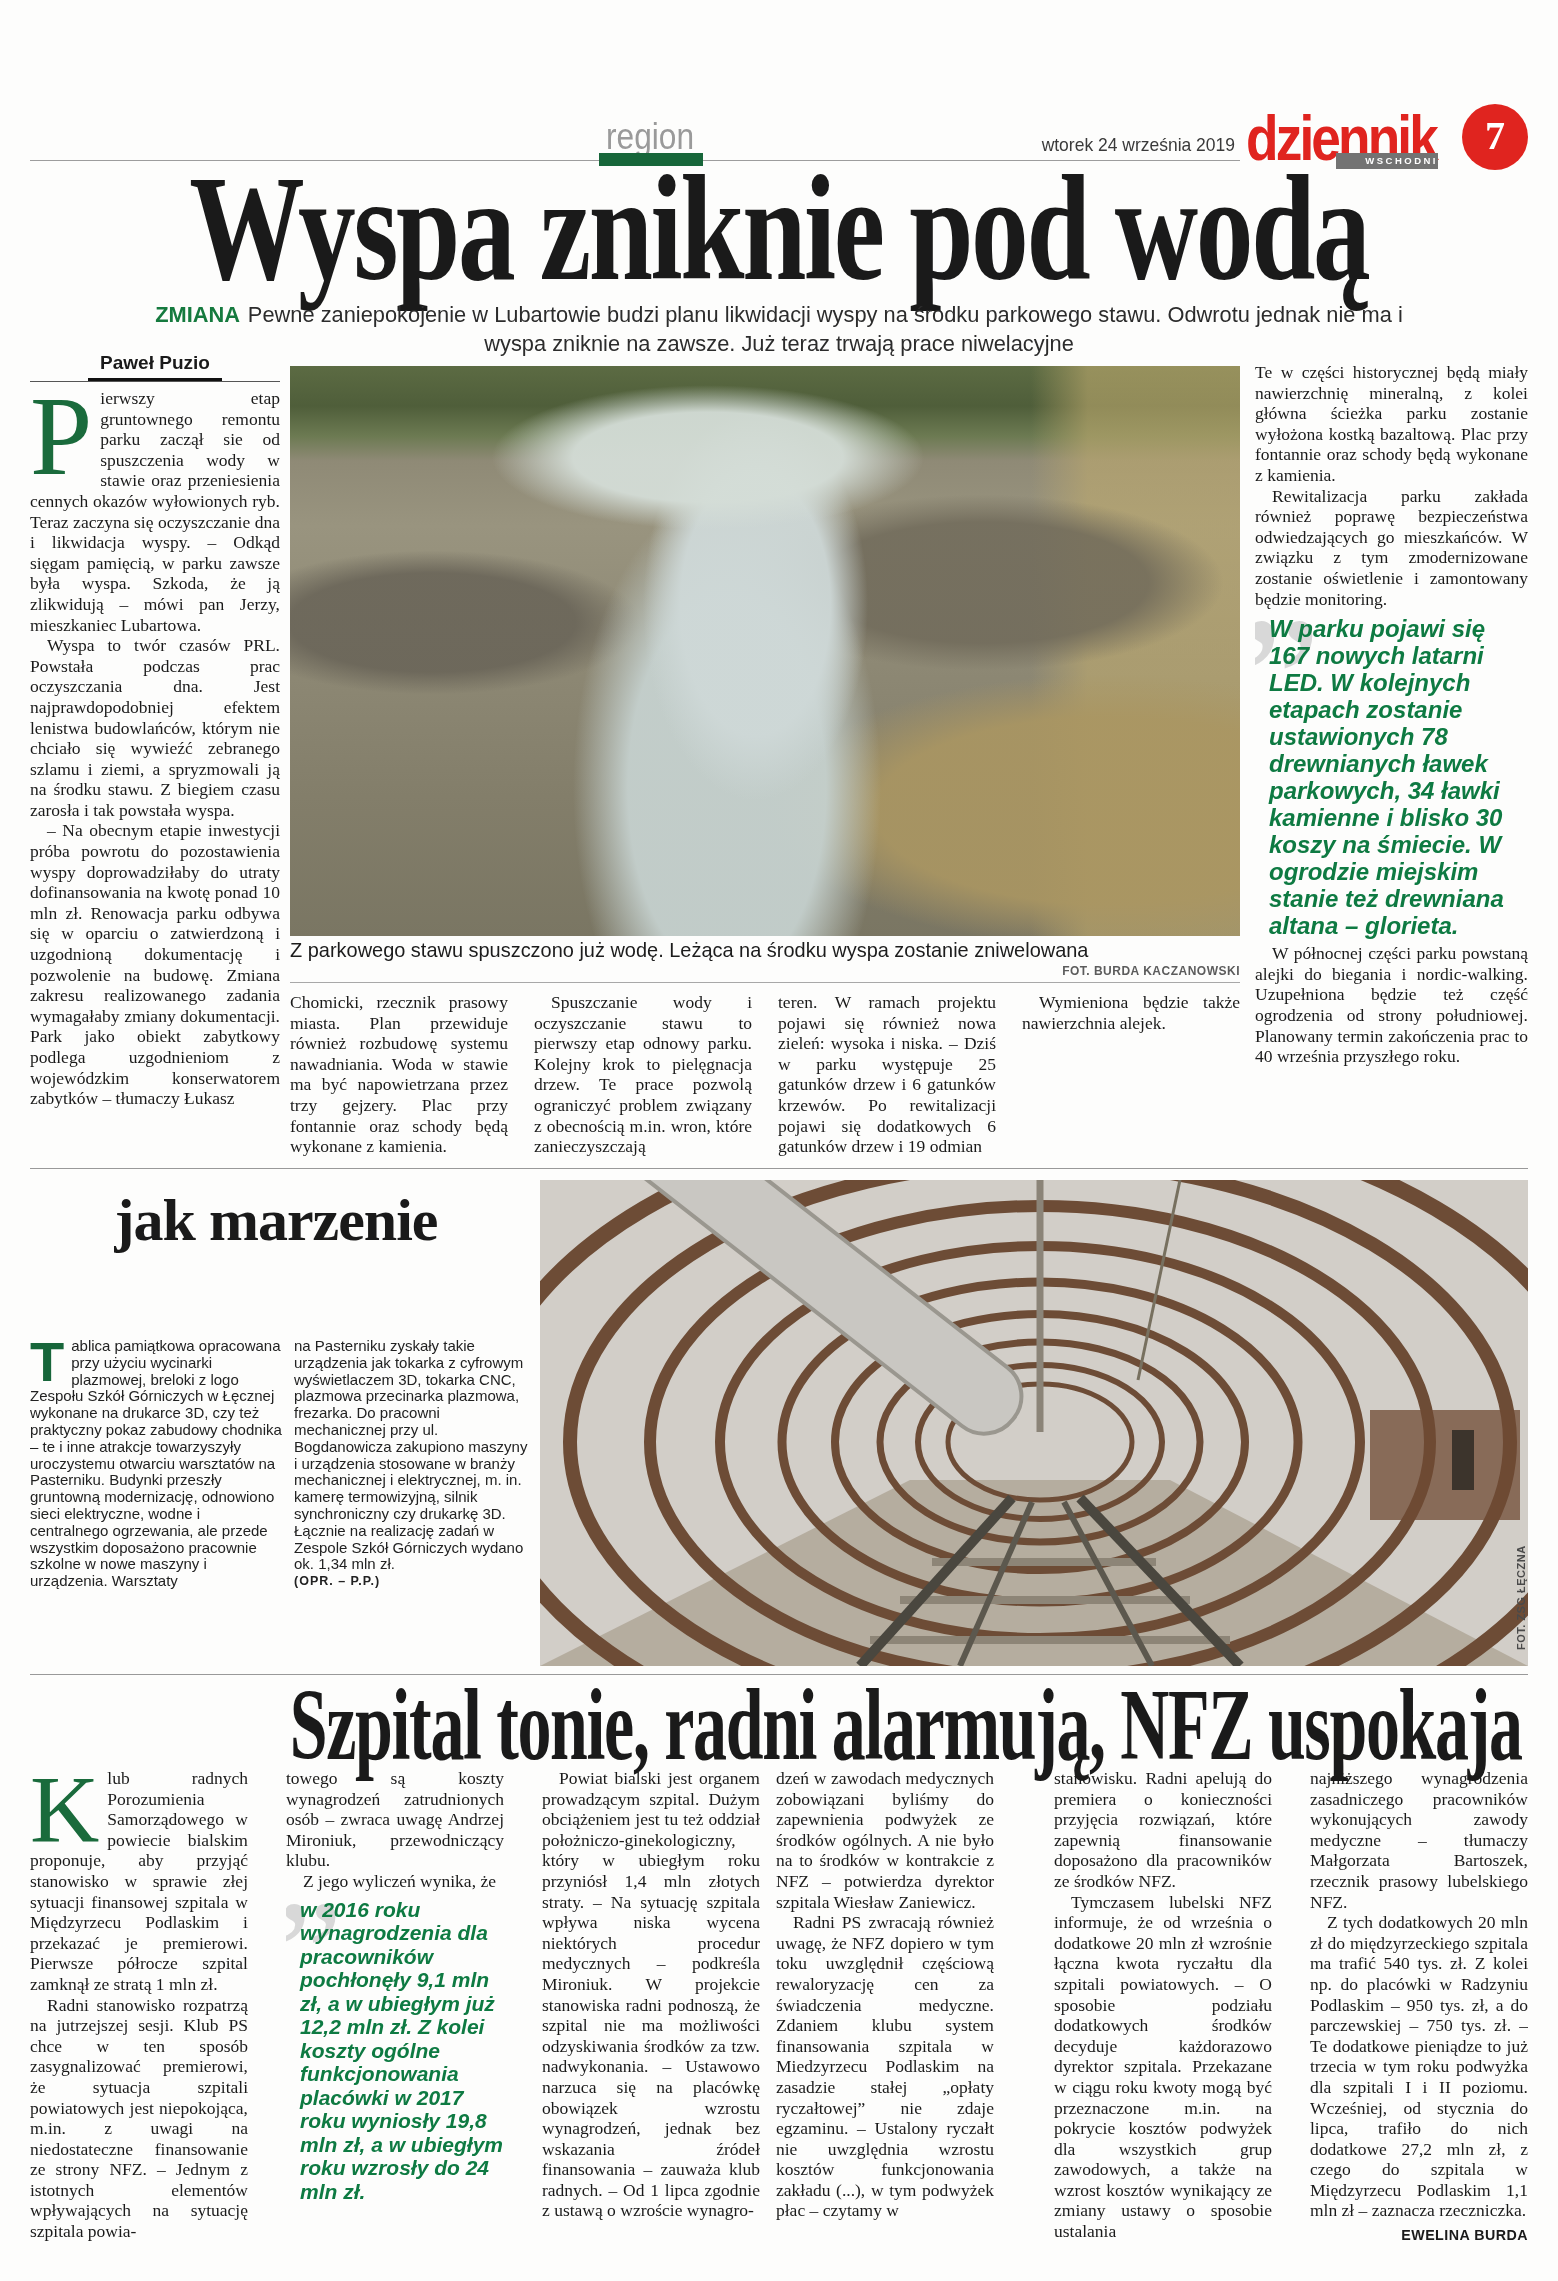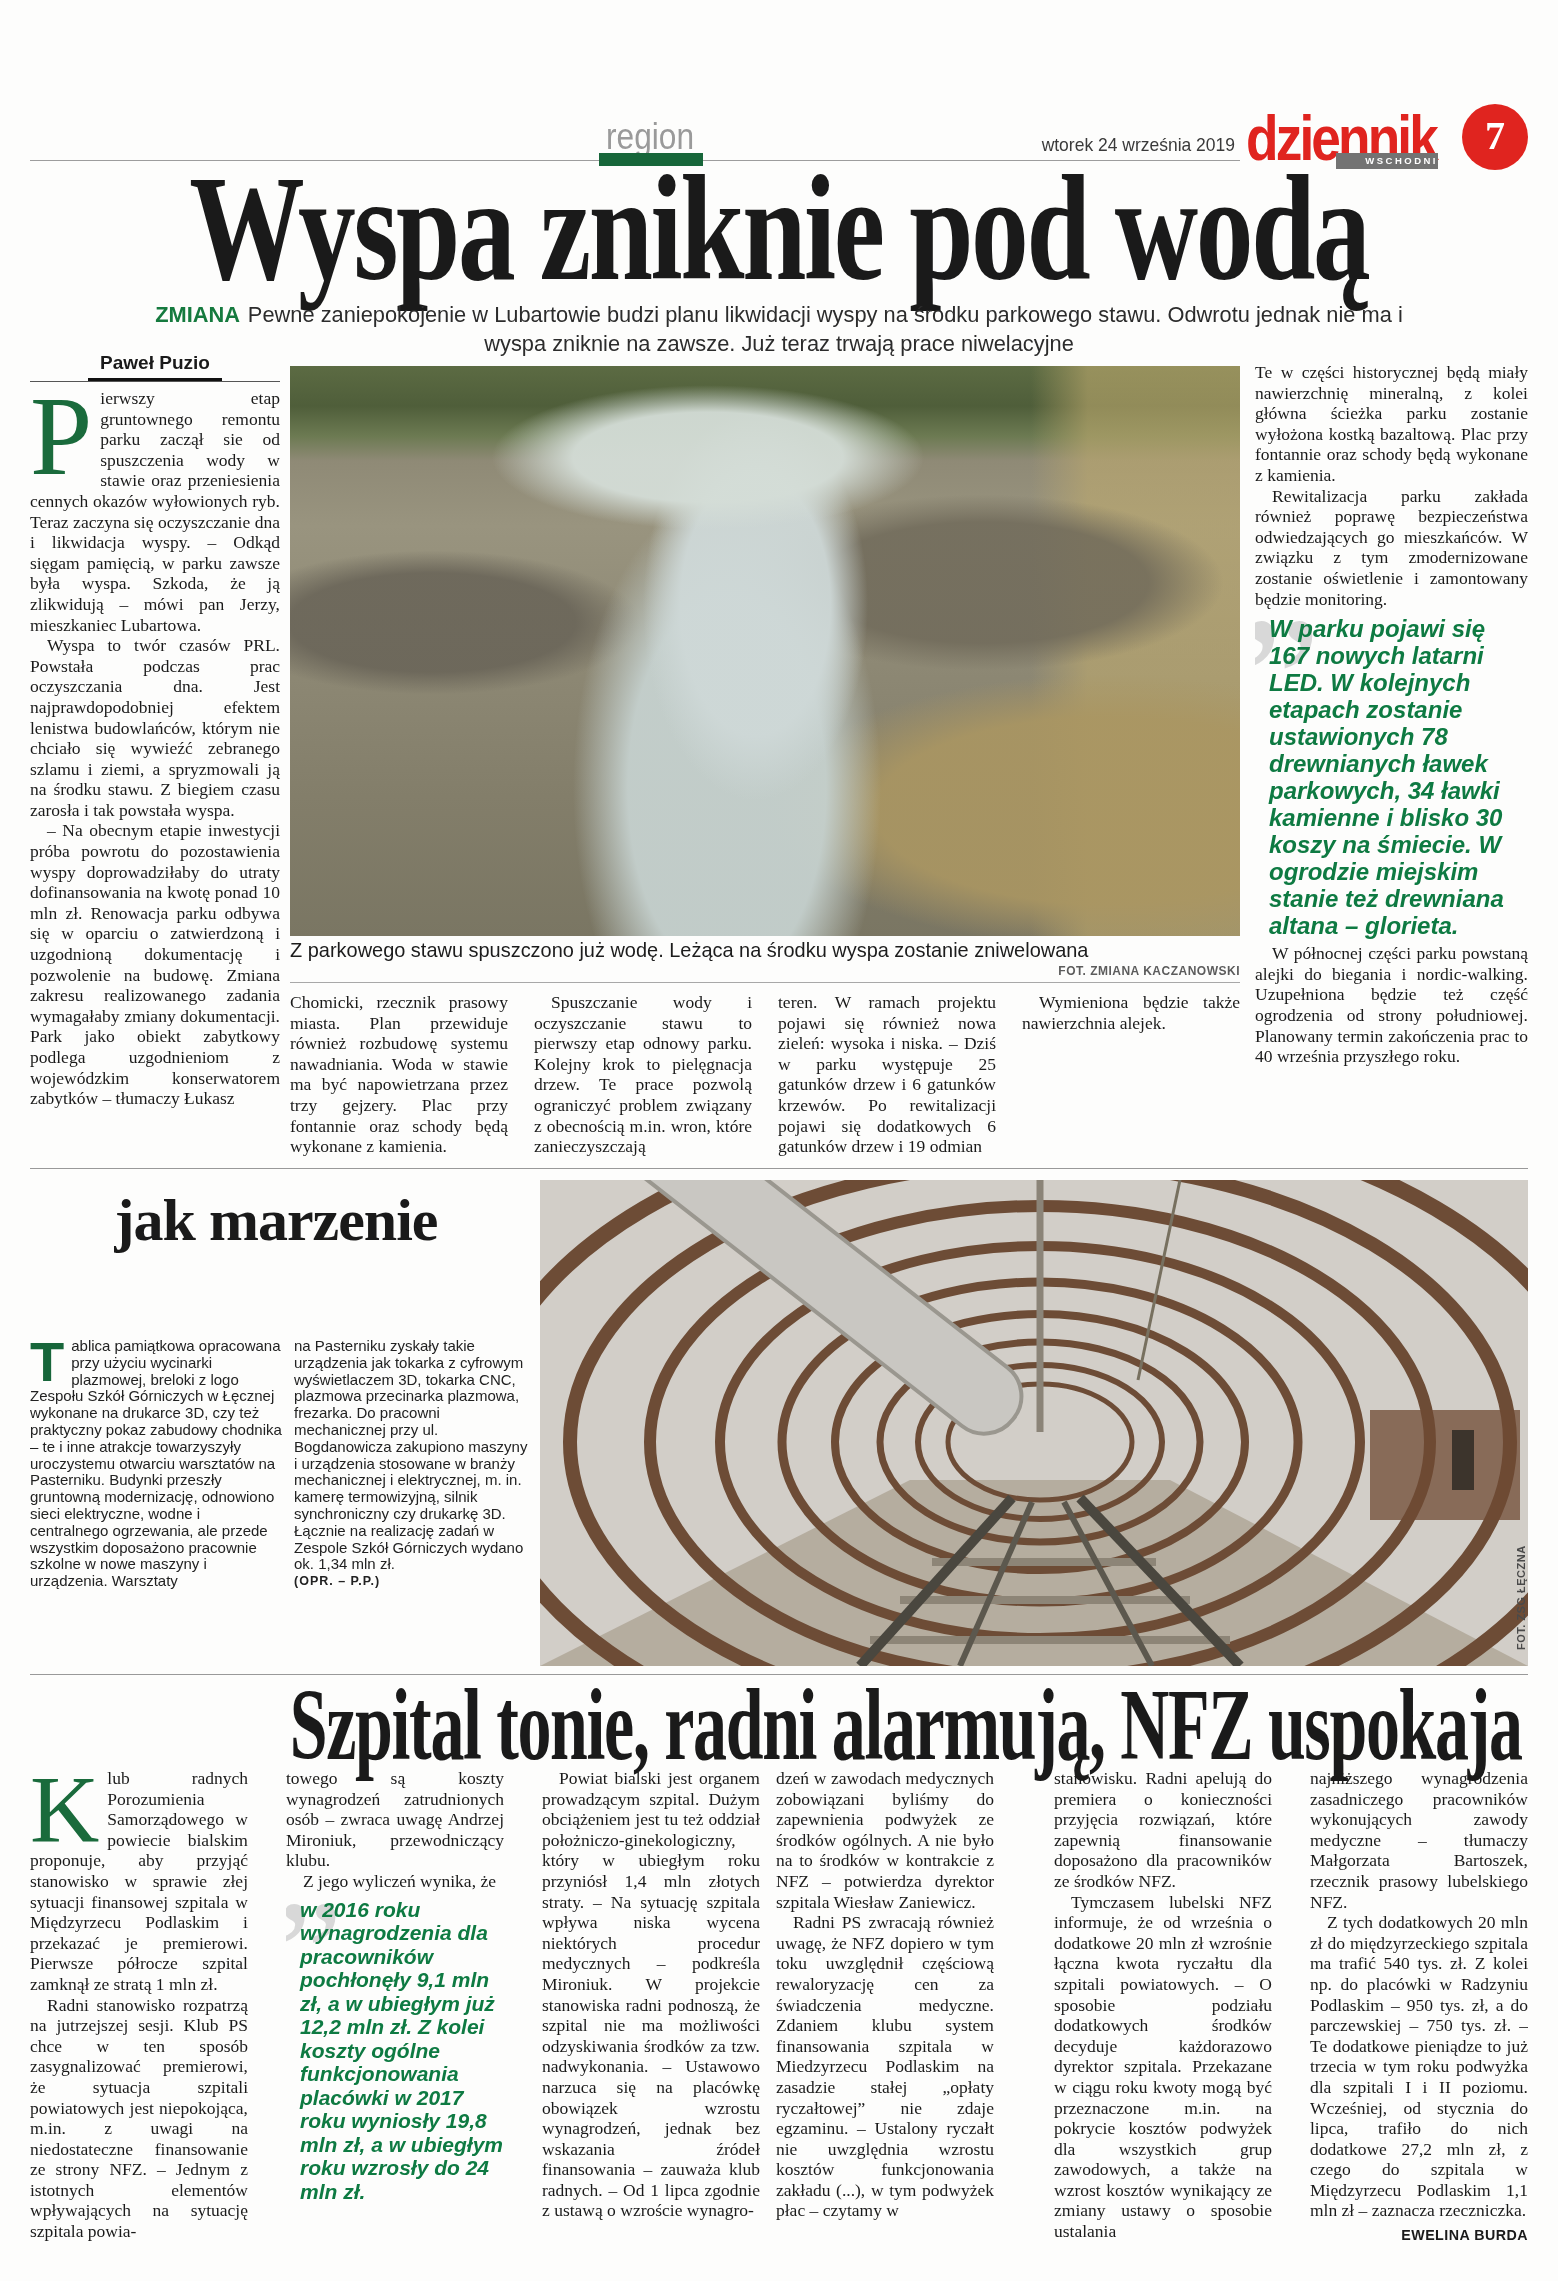--- a/index.html
+++ b/index.html
@@ -126,21 +126,21 @@
 
 <div class="abs colL serif">
   <p><span class="dropcap">P</span><span>ierwszy etap gruntownego remontu parku zaczął sie od spuszczenia wody w stawie oraz przeniesienia cennych okazów wyłowionych ryb. Teraz zaczyna się oczyszczanie dna i likwidacja wyspy. – Odkąd sięgam pamięcią, w parku zawsze była wyspa. Szkoda, że ją zlikwidują – mówi pan Jerzy, mieszkaniec Lubartowa.</span></p>
   <p class="ind">Wyspa to twór czasów PRL. Powstała podczas prac oczyszczania dna. Jest najprawdopodobniej efektem lenistwa budowlańców, którym nie chciało się wywieźć zebranego szlamu i ziemi, a spryzmowali ją na środku stawu. Z biegiem czasu zarosła i tak powstała wyspa.</p>
   <p class="ind">– Na obecnym etapie inwestycji próba powrotu do pozostawienia wyspy doprowadziłaby do utraty dofinansowania na kwotę ponad 10 mln zł. Renowacja parku odbywa się w oparciu o zatwierdzoną i uzgodnioną dokumentację i pozwolenie na budowę. Zmiana zakresu realizowanego zadania wymagałaby zmiany dokumentacji. Park jako obiekt zabytkowy podlega uzgodnieniom z wojewódzkim konserwatorem zabytków – tłumaczy Łukasz</p>
 </div>
 
 <div class="abs photo1"></div>
 <div class="abs cap1">
   <div class="cap">Z parkowego stawu spuszczono już wodę. Leżąca na środku wyspa zostanie zniwelowana</div>
-  <div class="credit">FOT. ZMIANA KACZANOWSKI</div>
+  <div class="credit">FOT. BURDA KACZANOWSKI</div>
 </div>
 
 <div class="abs ucol serif" style="left:290px">
   <p>Chomicki, rzecznik prasowy miasta. Plan przewiduje również rozbudowę systemu nawadniania. Woda w stawie ma być napowietrzana przez trzy gejzery. Plac przy fontannie oraz schody będą wykonane z kamienia.</p>
 </div>
 <div class="abs ucol serif" style="left:534px">
   <p class="ind">Spuszczanie wody i oczyszczanie stawu to pierwszy etap odnowy parku. Kolejny krok to pielęgnacja drzew. Te prace pozwolą ograniczyć problem związany z obecnością m.in. wron, które zanieczyszczają</p>
 </div>
 <div class="abs ucol serif" style="left:778px">
   <p>teren. W ramach projektu pojawi się również nowa zieleń: wysoka i niska. – Dziś w parku występuje 25 gatunków drzew i 6 gatunków krzewów. Po rewitalizacji pojawi się dodatkowych 6 gatunków drzew i 19 odmian</p>

